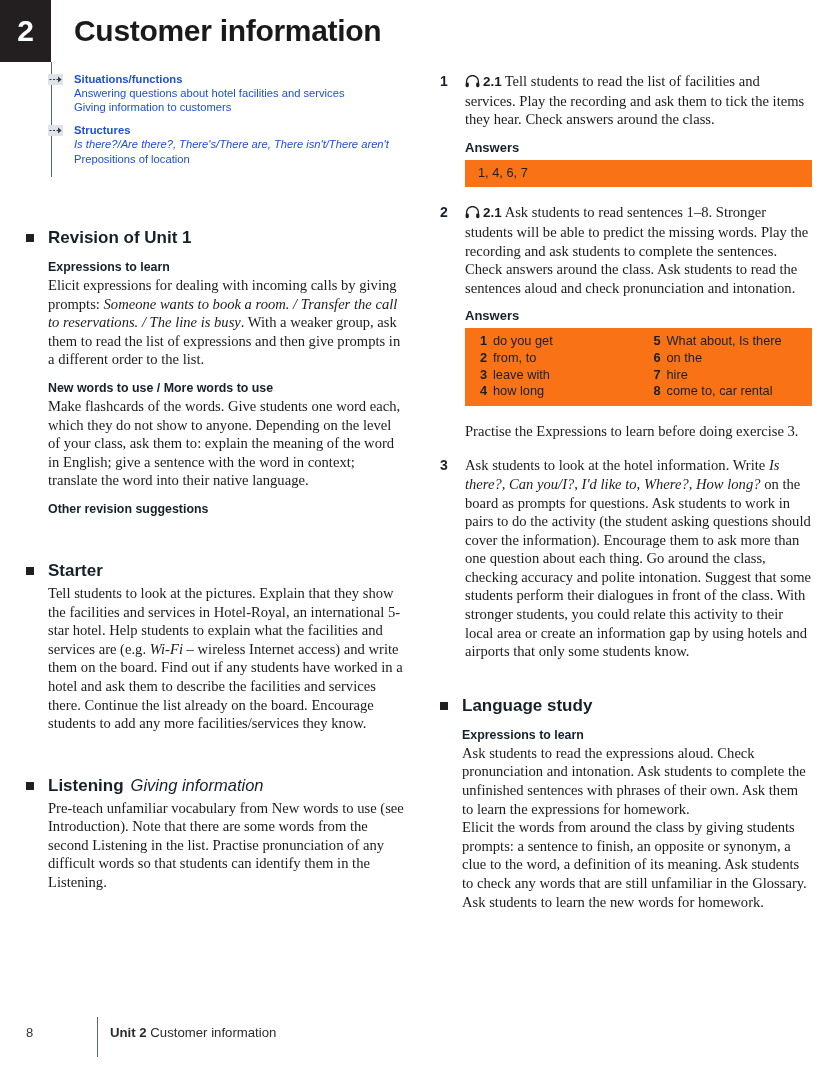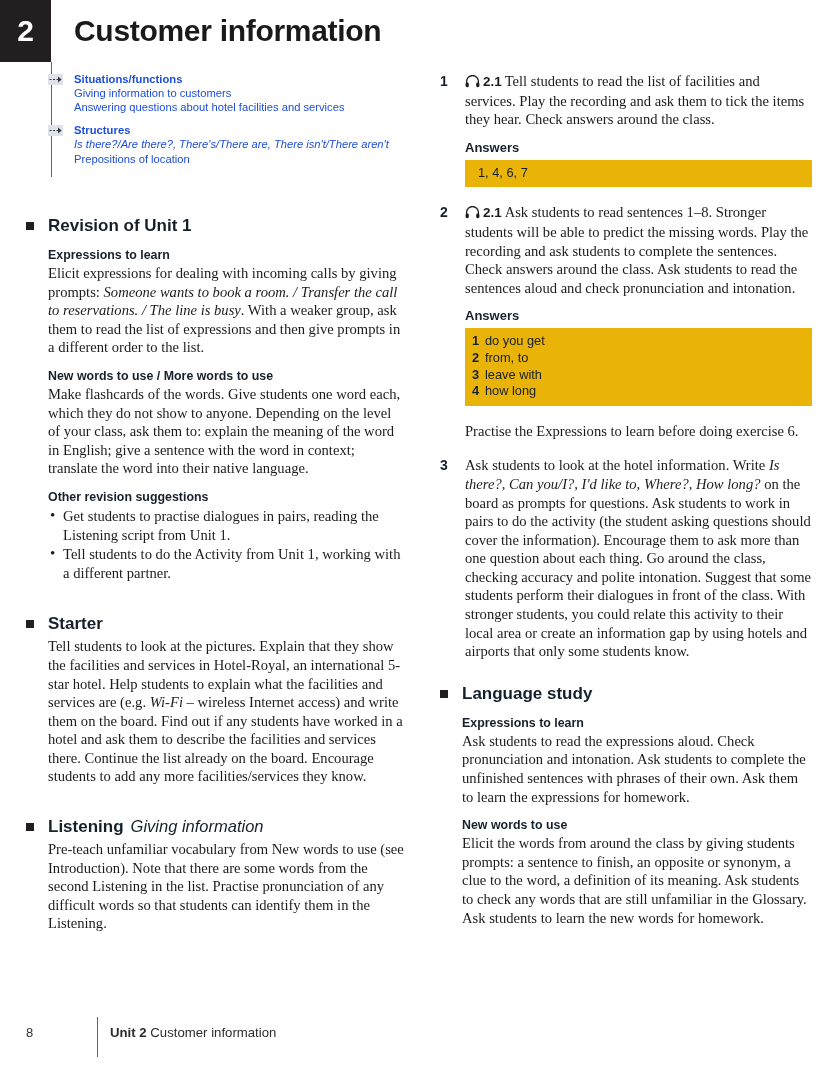--- a/index.html
+++ b/index.html
@@ -69,21 +69,21 @@
   .meta-line.ital { }
 
   
   .col-left  { position: absolute; left: 26px;  top: 215px; width: 378px; }
   .col-right { position: absolute; left: 440px; top: 72px;  width: 372px; }
 
   
   .sec {
     position: relative;
     padding-left: 22px;
-    margin-top: 0;
+    margin-top: 12px;
   }
   .sec-head {
     font-family: "Liberation Sans", sans-serif;
     font-weight: 700;
     font-size: 17px;
     line-height: 21px;
     color: #16202b;
     margin-bottom: 3px;
     position: relative;
   }
@@ -152,30 +152,30 @@
   }
 
   
   .answers-head {
     font-family: "Liberation Sans", sans-serif;
     font-weight: 700; font-size: 13px; line-height: 17px;
     color: #16202b;
     margin-top: 10px; margin-bottom: 4px;
   }
   .answers-box {
-    background: #eab308;
+    background: #f97316;
     padding: 5px 0 6px 0;
     font-family: "Liberation Sans", sans-serif;
     font-size: 12.8px;
     line-height: 16.6px;
     color: #16202b;
   }
   .answers-box .single { padding-left: 13px; }
   .ans-grid { display: flex; }
-  .ans-grid .ans-col { width: 50%; padding-left: 7px; }
+  .ans-grid .ans-col { width: 50%; padding-left: 15px; }
   .ans-row { white-space: nowrap; }
   .ans-row b {
     font-weight: 700; display: inline-block; width: 13px;
   }
 
   
   .footer {
     position: absolute; left: 26px; bottom: 22px;
     width: 500px; height: 40px;
   }
@@ -207,22 +207,22 @@
 
   <div class="meta">
 
     <div class="meta-row">
       <svg class="arrow-icon" viewBox="0 0 15 11">
         <rect x="0" y="0" width="15" height="11" fill="#dfe3e8"></rect>
         <path d="M1.5 5.5 h2 M5 5.5 h2 M8.5 5.5 h2" stroke="#2b3a47" stroke-width="1.2" fill="none"></path>
         <path d="M10 2.6 L13.6 5.5 L10 8.4 Z" fill="#2b3a47"></path>
       </svg>
       <div class="meta-head">Situations/functions</div>
+      <div class="meta-line">Answering questions about hotel facilities and services</div>
       <div class="meta-line">Giving information to customers</div>
-      <div class="meta-line">Answering questions about hotel facilities and services</div>
     </div>
 
     <div class="meta-row">
       <svg class="arrow-icon" viewBox="0 0 15 11">
         <rect x="0" y="0" width="15" height="11" fill="#dfe3e8"></rect>
         <path d="M1.5 5.5 h2 M5 5.5 h2 M8.5 5.5 h2" stroke="#2b3a47" stroke-width="1.2" fill="none"></path>
         <path d="M10 2.6 L13.6 5.5 L10 8.4 Z" fill="#2b3a47"></path>
       </svg>
       <div class="meta-head">Structures</div>
       <div class="meta-line ital">Is there?/Are there?, There's/There are, There isn't/There aren't</div>
@@ -239,24 +239,20 @@
         <span>Revision of Unit 1</span>
       </div>
 
       <div class="sub-head">Expressions to learn</div>
       <p class="body"><span>Elicit expressions for dealing with incoming calls by giving prompts: </span><span class="ital">Someone wants to book a room. / Transfer the call to reservations. / The line is busy</span><span>. With a weaker group, ask them to read the list of expressions and then give prompts in a different order to the list.</span></p>
 
       <div class="sub-head">New words to use / More words to use</div>
       <p class="body">Make flashcards of the words. Give students one word each, which they do not show to anyone. Depending on the level of your class, ask them to: explain the meaning of the word in English; give a sentence with the word in context; translate the word into their native language.</p>
 
       <div class="sub-head">Other revision suggestions</div>
-      <ul class="bullets">
-        <li>Get students to practise dialogues in pairs, reading the Listening script from Unit 1.</li>
-        <li>Tell students to do the Activity from Unit 1, working with a different partner.</li>
-      </ul>
     </div>
 
     <div class="gap-30"></div>
 
     <div class="sec">
       <div class="sec-head">
         <span class="sq-icon"></span>
         <span>Starter</span>
       </div>
       <p class="body"><span>Tell students to look at the pictures. Explain that they show the facilities and services in Hotel-Royal, an international 5-star hotel. Help students to explain what the facilities and services are (e.g. </span><span class="ital">Wi-Fi</span><span> – wireless Internet access) and write them on the board. Find out if any students have worked in a hotel and ask them to describe the facilities and services there. Continue the list already on the board. Encourage students to add any more facilities/services they know.</span></p>
@@ -302,49 +298,54 @@
 
       <div class="answers-head">Answers</div>
       <div class="answers-box">
         <div class="ans-grid">
           <div class="ans-col">
             <div class="ans-row"><b>1</b><span>do you get</span></div>
             <div class="ans-row"><b>2</b><span>from, to</span></div>
             <div class="ans-row"><b>3</b><span>leave with</span></div>
             <div class="ans-row"><b>4</b><span>how long</span></div>
           </div>
+          <div class="ans-col">
+            <div class="ans-row"><b>5</b><span>What about, Is there</span></div>
+            <div class="ans-row"><b>6</b><span>on the</span></div>
+            <div class="ans-row"><b>7</b><span>hire</span></div>
+            <div class="ans-row"><b>8</b><span>come to, car rental</span></div>
+          </div>
         </div>
       </div>
     </div>
 
     <div class="gap-16"></div>
 
     <div class="ex">
-      <p class="body">Practise the Expressions to learn before doing exercise 6.</p>
+      <p class="body">Practise the Expressions to learn before doing exercise 3.</p>
     </div>
 
     <div class="gap-16"></div>
 
     <div class="ex">
       <span class="ex-num">3</span>
       <p class="body"><span>Ask students to look at the hotel information. Write </span><span class="ital">Is there?, Can you/I?, I'd like to, Where?, How long?</span><span> on the board as prompts for questions. Ask students to work in pairs to do the activity (the student asking questions should cover the information). Encourage them to ask more than one question about each thing. Go around the class, checking accuracy and polite intonation. Suggest that some students perform their dialogues in front of the class. With stronger students, you could relate this activity to their local area or create an information gap by using hotels and airports that only some students know.</span></p>
     </div>
 
     <div class="gap-22"></div>
 
     <div class="sec">
       <div class="sec-head">
         <span class="sq-icon"></span>
         <span>Language study</span>
       </div>
 
       <div class="sub-head">Expressions to learn</div>
       <p class="body">Ask students to read the expressions aloud. Check pronunciation and intonation. Ask students to complete the unfinished sentences with phrases of their own. Ask them to learn the expressions for homework.</p>
 
-      <div class="sub-head">New words to use</div>
       <p class="body">Elicit the words from around the class by giving students prompts: a sentence to finish, an opposite or synonym, a clue to the word, a definition of its meaning. Ask students to check any words that are still unfamiliar in the Glossary. Ask students to learn the new words for homework.</p>
     </div>
 
   </div>
 
   <div class="footer">
     <div class="folio">8</div>
     <div class="footer-rule"></div>
     <div class="footer-text"><b>Unit 2</b> <span>Customer information</span></div>
   </div>

